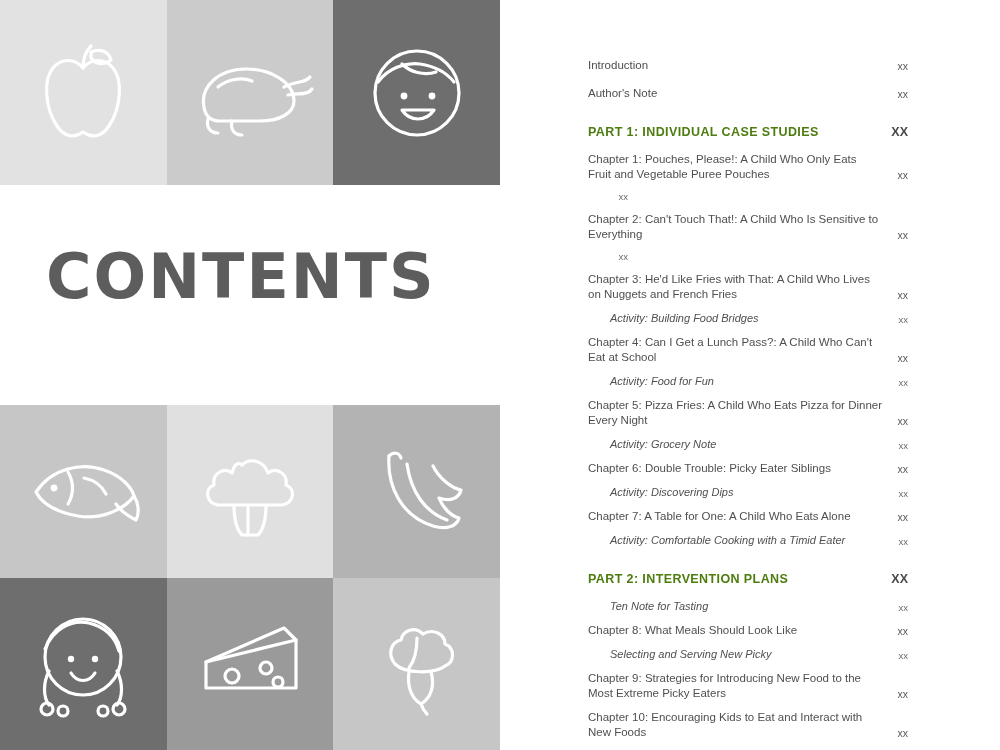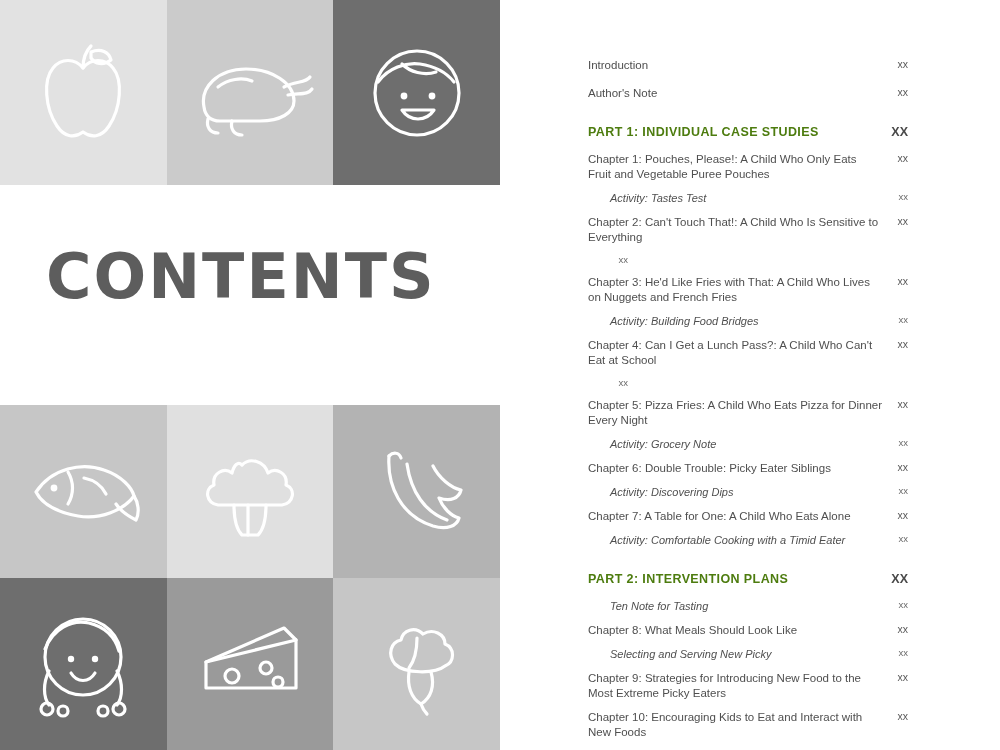--- a/index.html
+++ b/index.html
@@ -69,20 +69,21 @@
 
   
   .toc {
     position: absolute;
     left: 588px;
     top: 58px;
     width: 320px;
   }
   .toc-row {
     display: flex;
+    align-items: flex-end;
     justify-content: space-between;
     margin-bottom: 9px;
     gap: 8px;
   }
   .toc-label {
     font-size: 11.5px;
     line-height: 15px;
     color: #4f4f4f;
     flex: 1 1 auto;
   }
@@ -277,21 +278,20 @@
     <div class="toc-row part">
       <span class="toc-label">PART 1: INDIVIDUAL CASE STUDIES</span>
       <span class="toc-page">XX</span>
     </div>
 
     <div class="toc-row">
       <span class="toc-label">Chapter 1: Pouches, Please!: A Child Who Only Eats Fruit and Vegetable Puree Pouches</span>
       <span class="toc-page">xx</span>
     </div>
     <div class="toc-row activity">
-      <span class="toc-label">Activity: Tastes Test</span>
       <span class="toc-page">xx</span>
     </div>
 
     <div class="toc-row">
       <span class="toc-label">Chapter 2: Can't Touch That!: A Child Who Is Sensitive to Everything</span>
       <span class="toc-page">xx</span>
     </div>
     <div class="toc-row activity">
       <span class="toc-page">xx</span>
     </div>
@@ -303,20 +303,21 @@
     <div class="toc-row activity">
       <span class="toc-label">Activity: Building Food Bridges</span>
       <span class="toc-page">xx</span>
     </div>
 
     <div class="toc-row">
       <span class="toc-label">Chapter 4: Can I Get a Lunch Pass?: A Child Who Can't Eat at School</span>
       <span class="toc-page">xx</span>
     </div>
     <div class="toc-row activity">
+      <span class="toc-label">Activity: Food for Fun</span>
       <span class="toc-page">xx</span>
     </div>
 
     <div class="toc-row">
       <span class="toc-label">Chapter 5: Pizza Fries: A Child Who Eats Pizza for Dinner Every Night</span>
       <span class="toc-page">xx</span>
     </div>
     <div class="toc-row activity">
       <span class="toc-label">Activity: Grocery Note</span>
       <span class="toc-page">xx</span>

